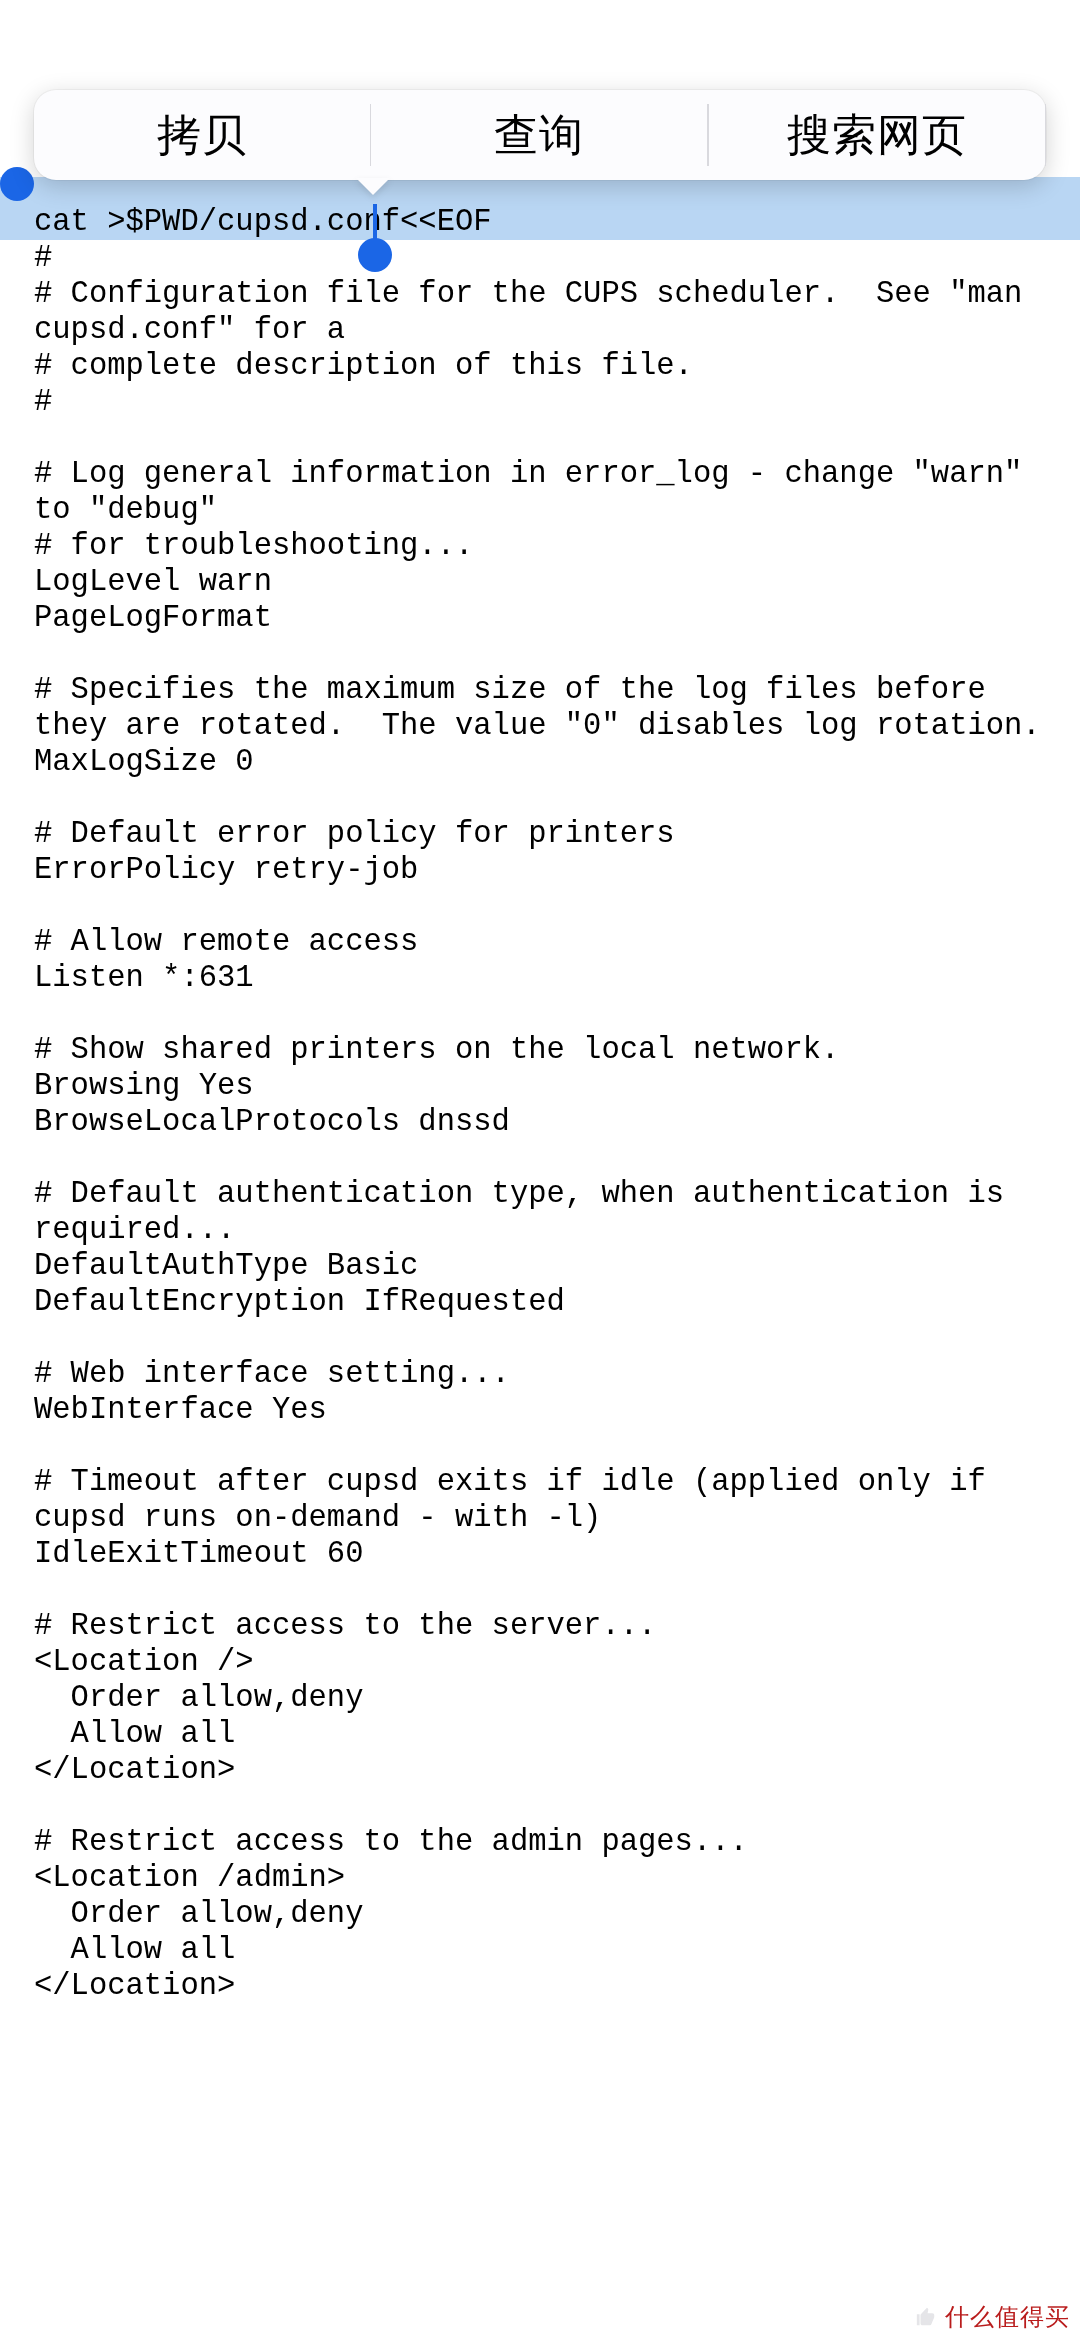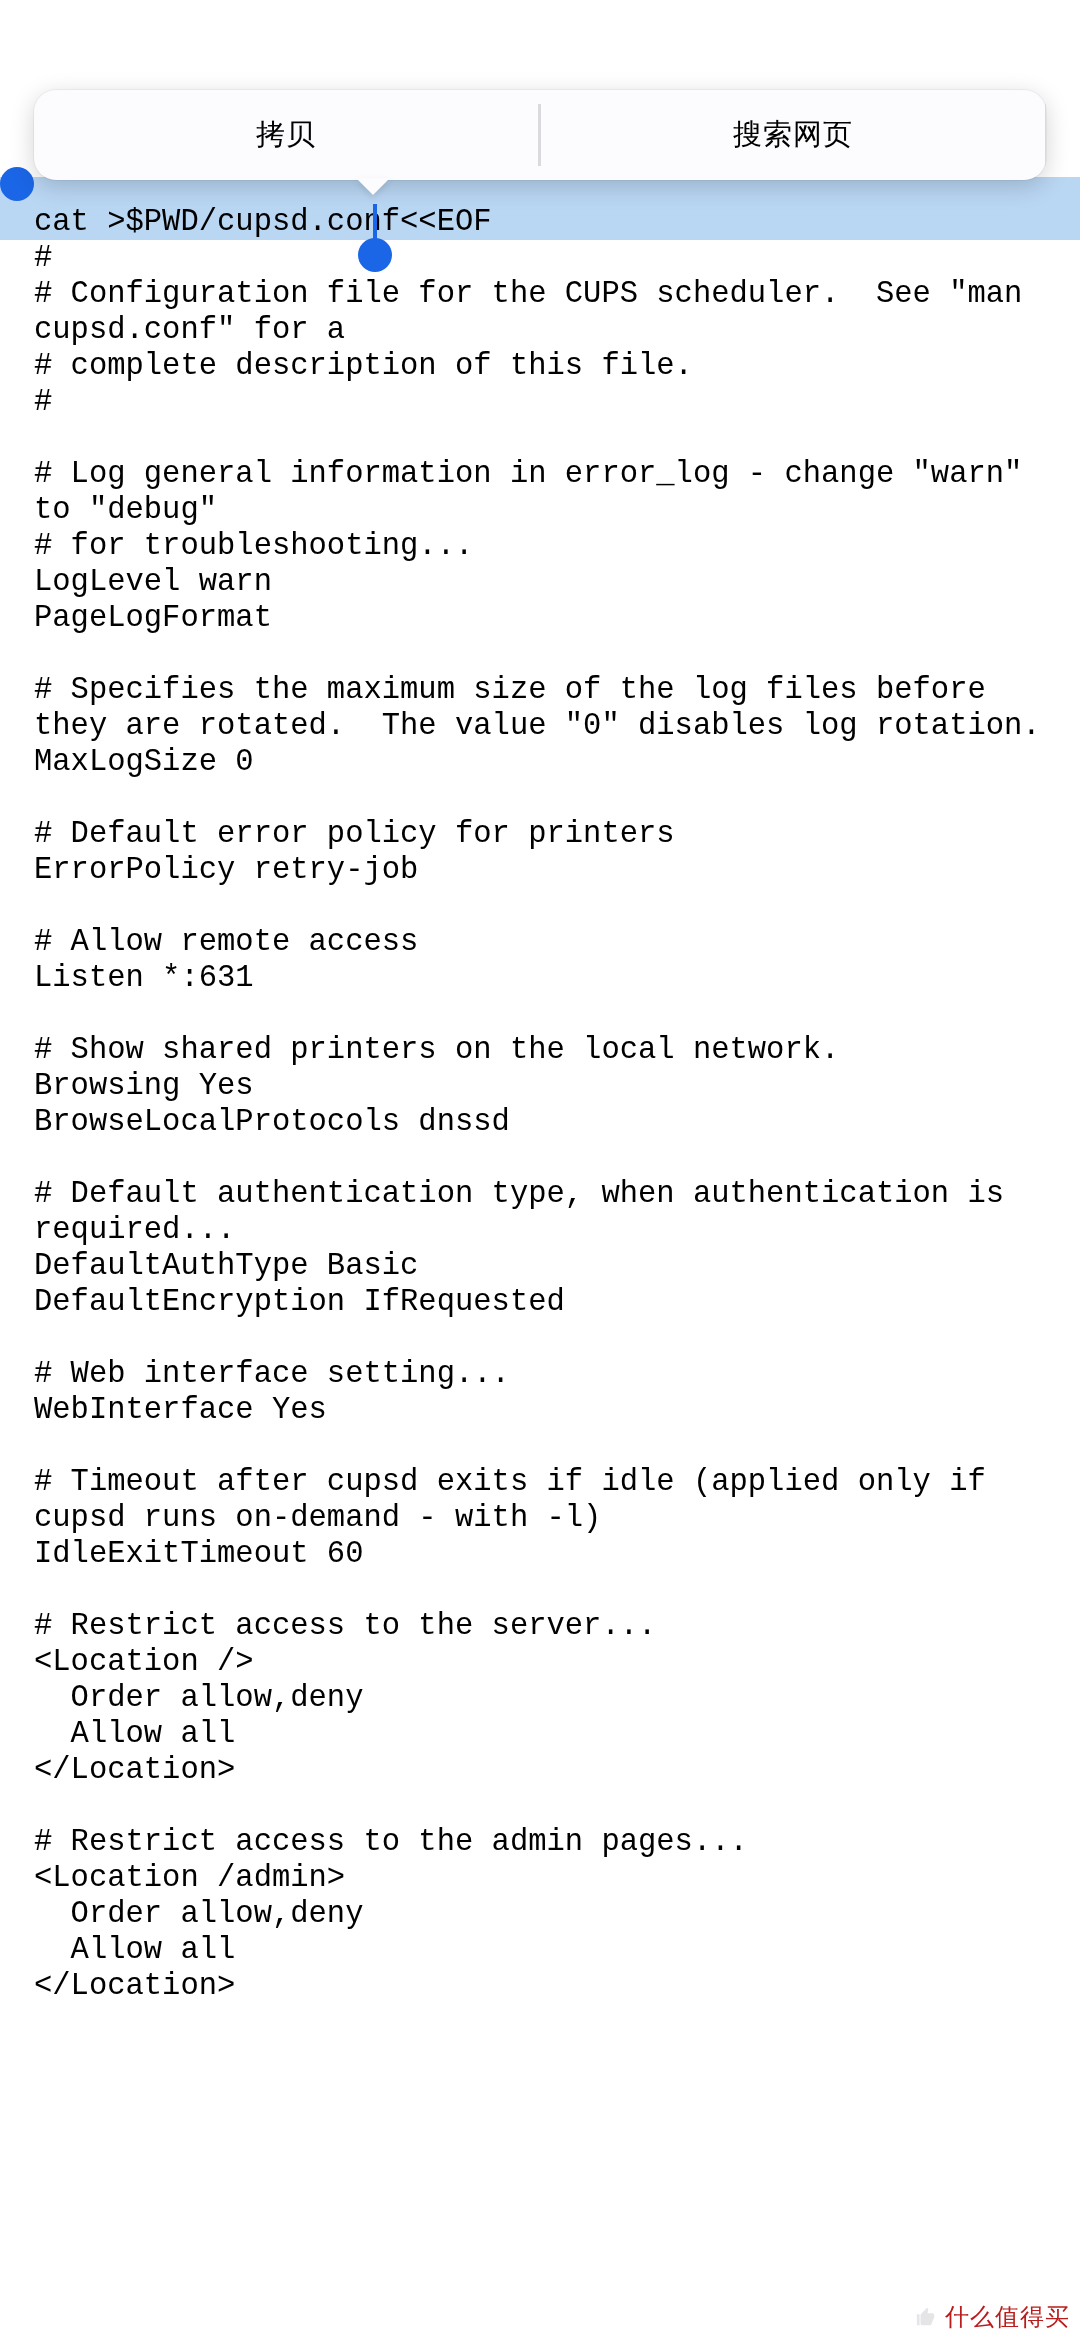--- a/index.html
+++ b/index.html
@@ -83,21 +83,21 @@
     display: flex;
     align-items: stretch;
     z-index: 20;
     overflow: visible;
   }
   .context-menu .item {
     flex: 1 1 0;
     display: flex;
     align-items: center;
     justify-content: center;
-    font-size: 29px;
+    font-size: 44px;
     color: #000000;
     letter-spacing: 1px;
     white-space: nowrap;
     padding: 0 4px;
   }
   .context-menu .sep {
     width: 1px;
     margin: 14px 0;
     background: #d9d9de;
     flex: 0 0 auto;
@@ -188,20 +188,21 @@
   Allow all
 &lt;/Location&gt;</div>
 
 <div class="sel-handle start"></div>
 <div class="caret-stem end"></div>
 <div class="sel-handle end"></div>
 
 <div class="context-menu">
   <div class="item">拷贝</div>
   <div class="sep"></div>
+  <div class="item">查询</div>
   <div class="sep"></div>
   <div class="sep"></div>
   <div class="item">搜索网页</div>
   <div class="sep"></div>
   <div class="pointer"></div>
 </div>
 
 <div class="watermark">
   <span class="wm-icon">
     <svg viewBox="0 0 24 24" width="22" height="22" fill="currentColor">

